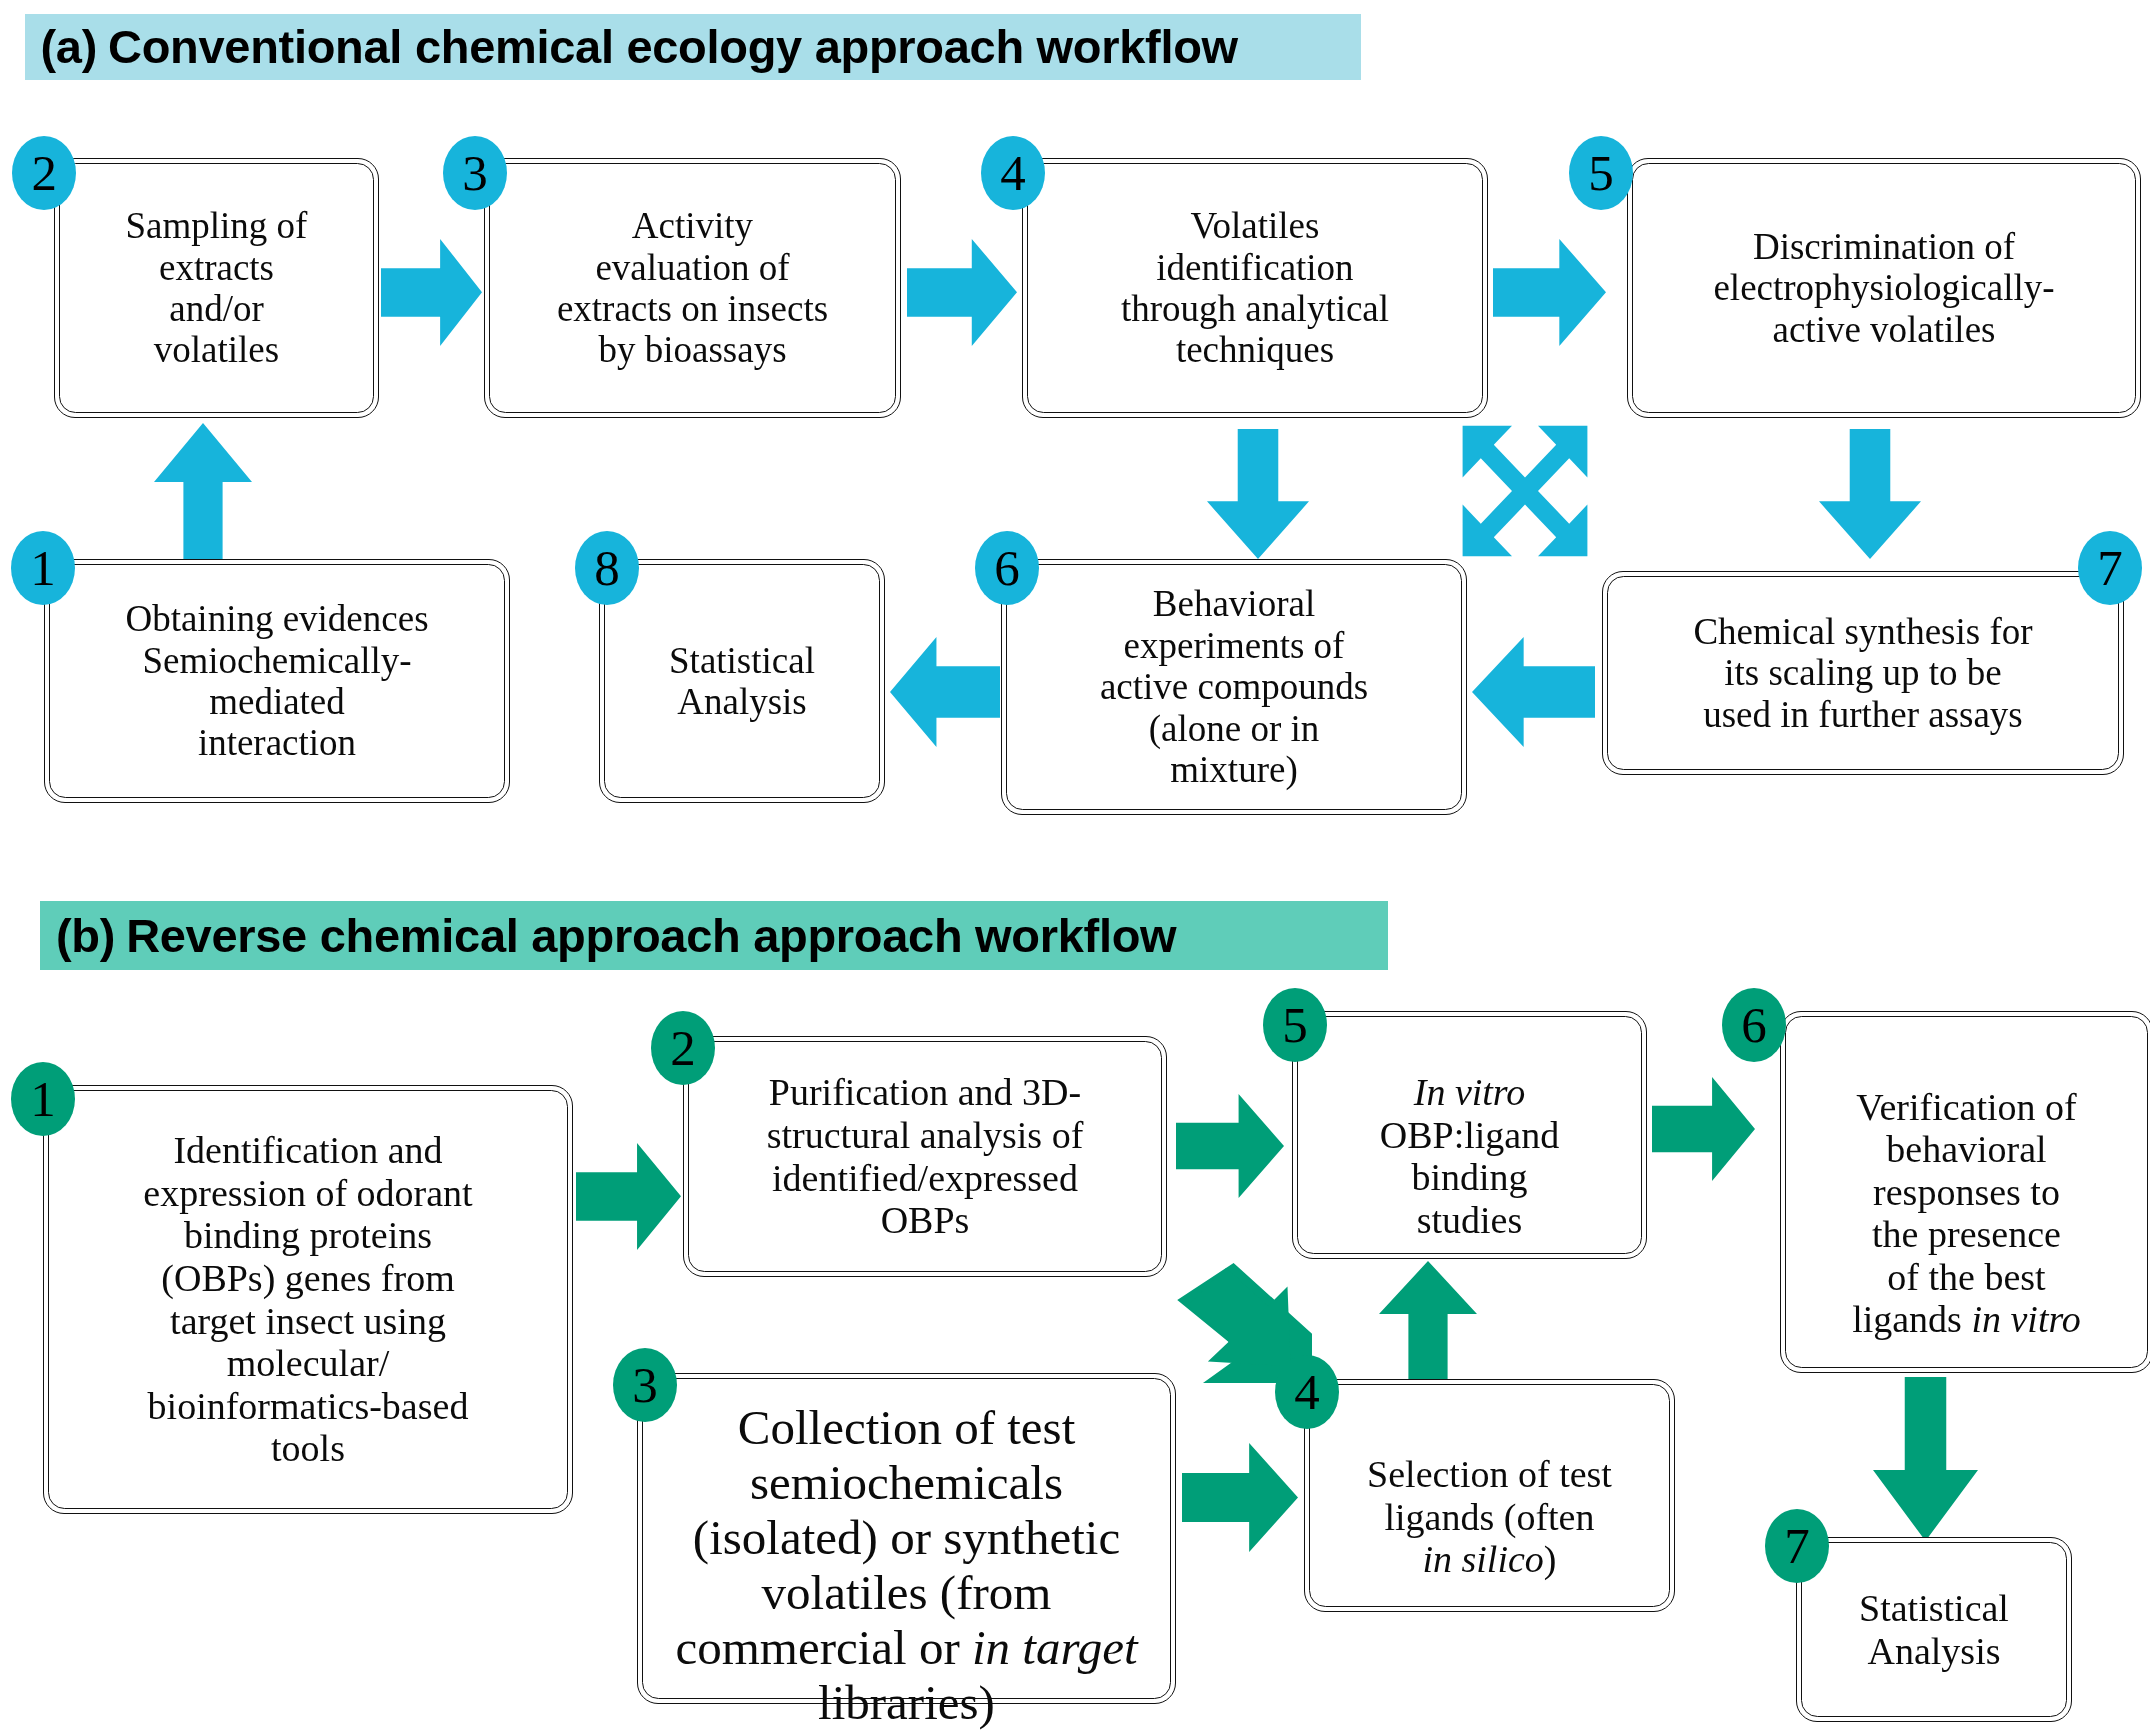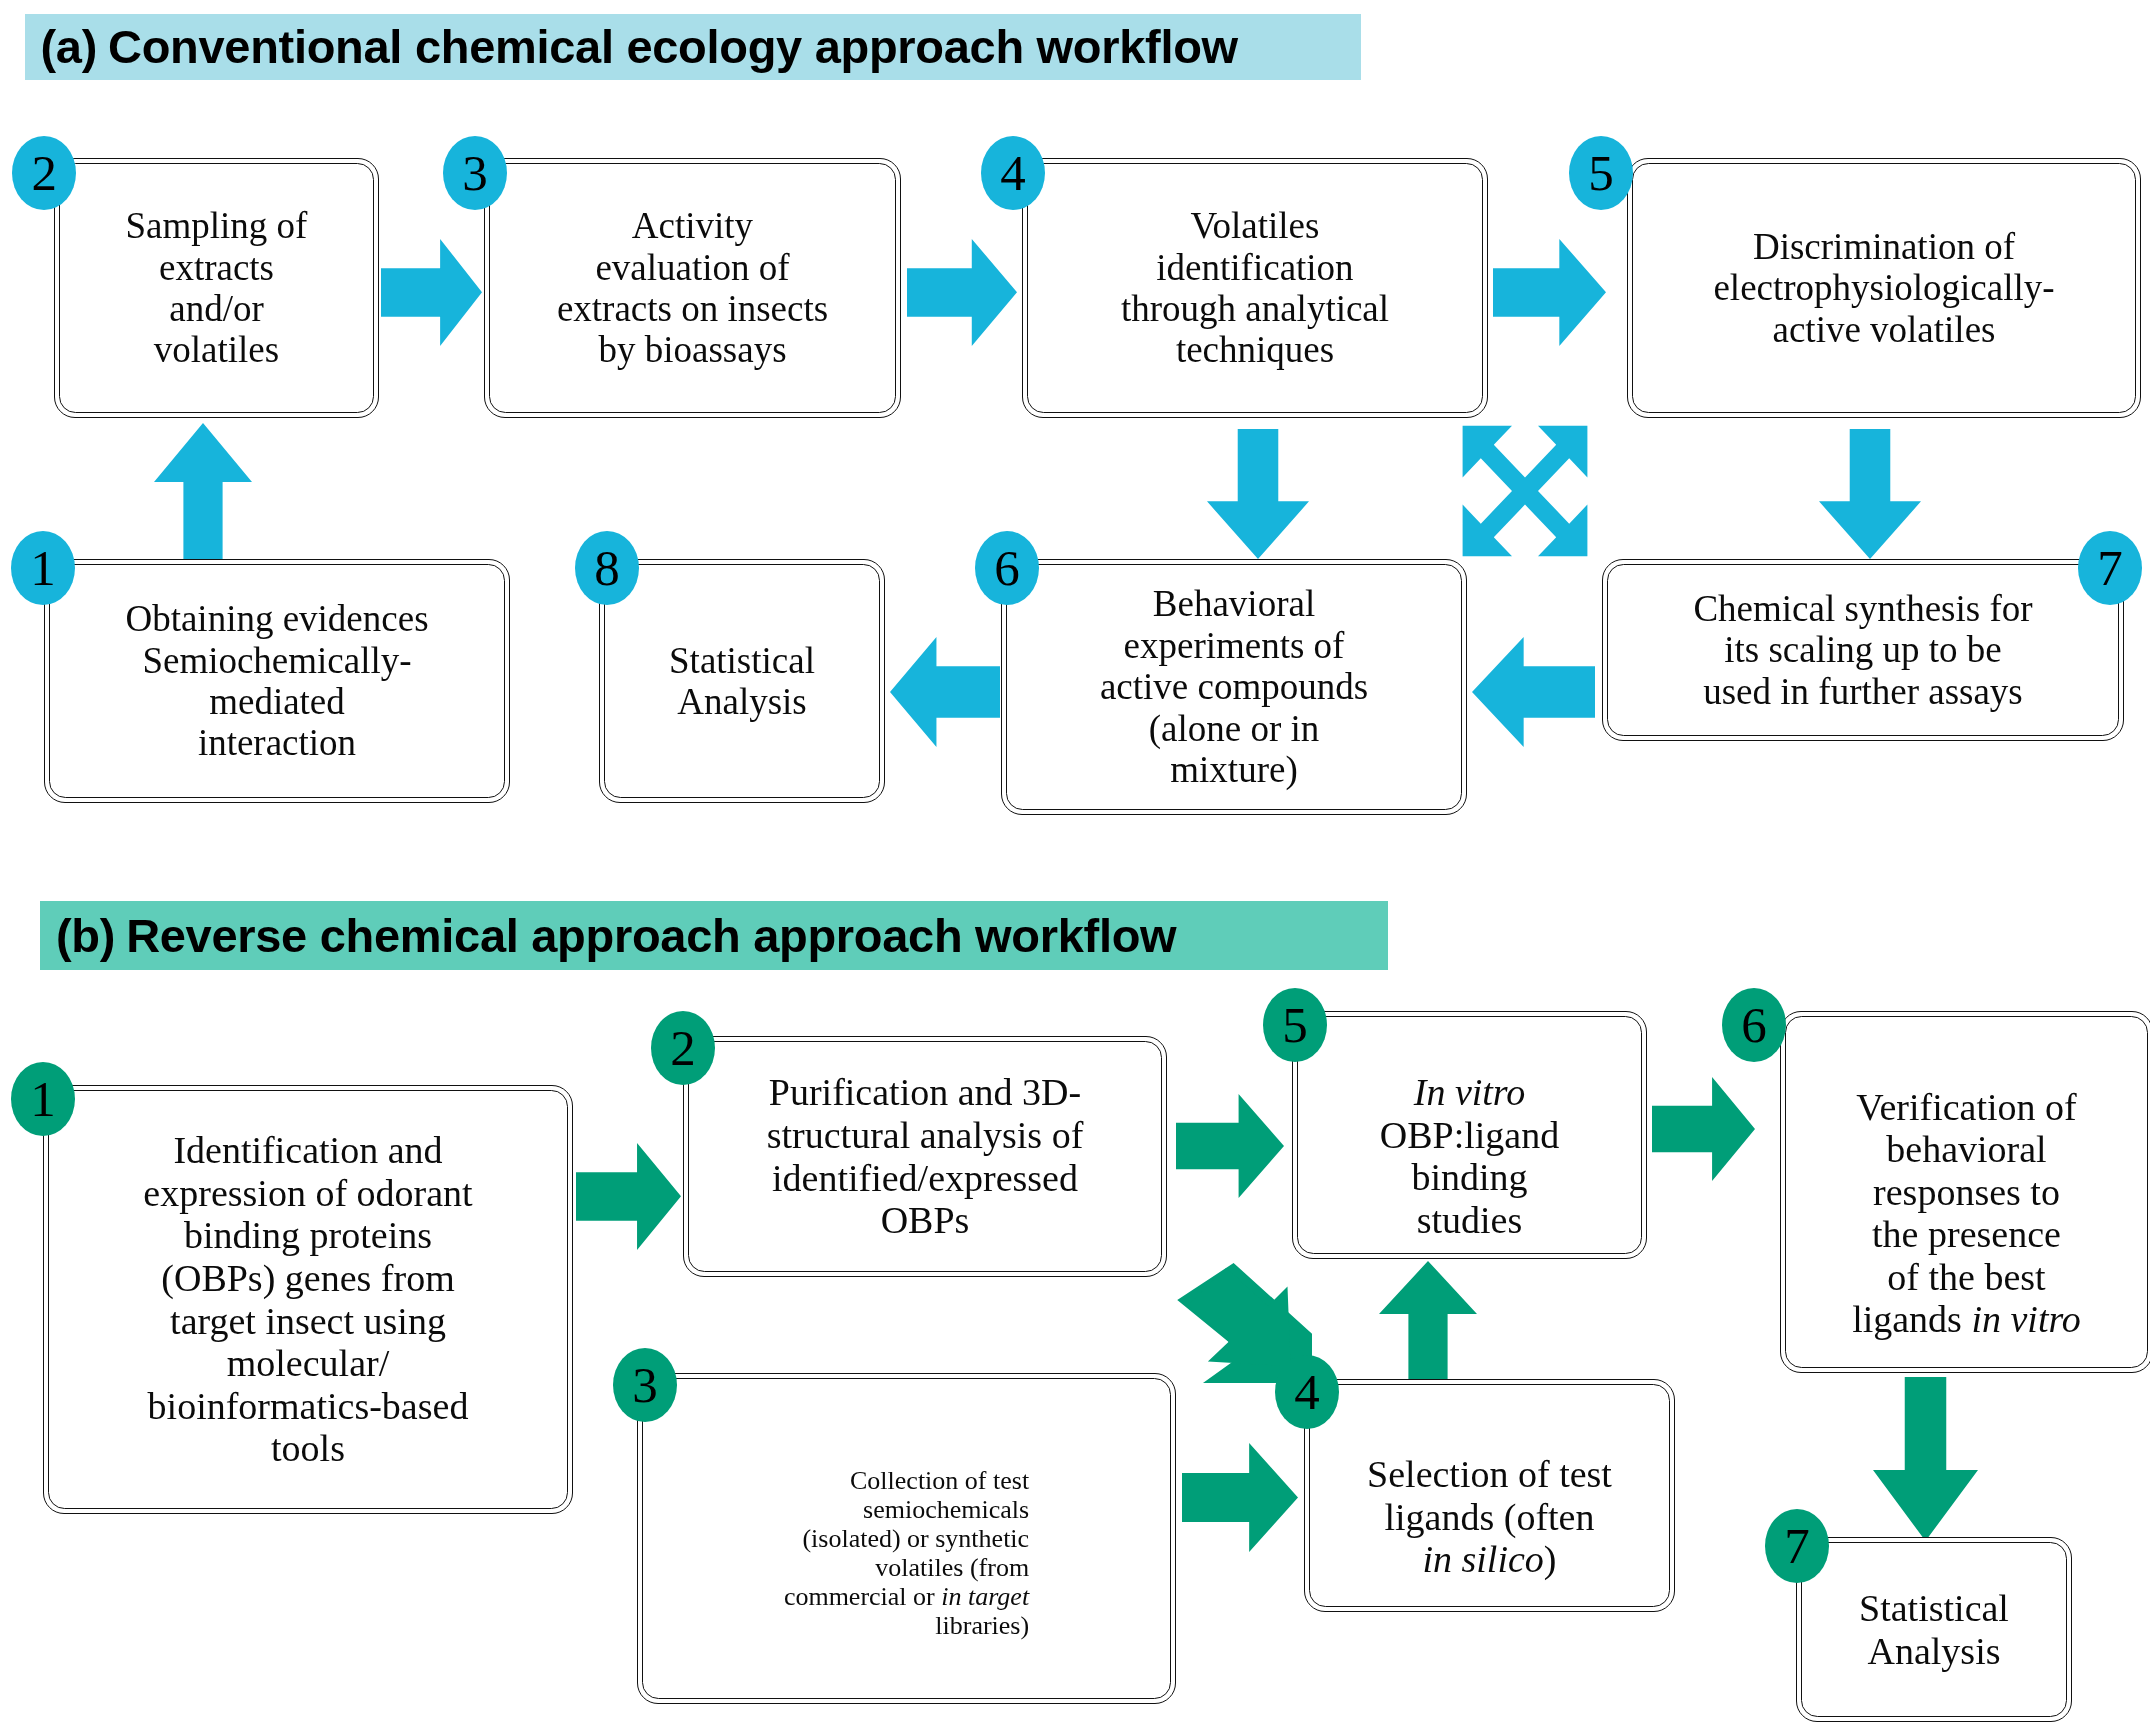--- a/index.html
+++ b/index.html
@@ -173,21 +173,21 @@
     <span class="txt">Behavioral
 experiments of
 active compounds
 (alone or in
 mixture)</span>
   </div>
   <div class="badge cyan" style="left: 975px; top: 531px; background: rgb(23, 180, 219);">
     <span>6</span>
   </div>
 
-  <div class="box" style="left:1602px; top:559px; width:522px; height:182px; font-size:37px;">
+  <div class="box" style="left:1602px; top:571px; width:522px; height:204px; font-size:37px;">
     <span class="txt">Chemical synthesis for
 its scaling up to be
 used in further assays</span>
   </div>
   <div class="badge cyan" style="left: 2078px; top: 531px; background: rgb(23, 180, 219);">
     <span>7</span>
   </div>
 
   <div class="arrow" style="left:381px; top:239px; width:101px; height:107px;">
     <svg viewBox="0 0 164 175" preserveAspectRatio="none">
@@ -265,21 +265,21 @@
   <div class="box" style="left:683px; top:1036px; width:484px; height:241px; font-size:38px;">
     <span class="txt">Purification and 3D-
 structural analysis of
 identified/expressed
 OBPs</span>
   </div>
   <div class="badge green" style="left: 651px; top: 1011px; background: rgb(0, 158, 120);">
     <span>2</span>
   </div>
 
-  <div class="box" style="left:637px; top:1373px; width:539px; height:331px; font-size:26px;text-align:right;">
+  <div class="box" style="left:637px; top:1373px; width:539px; height:331px; font-size:49px;">
     <span class="txt">
       <span>Collection of test
 semiochemicals
 (isolated) or synthetic
 volatiles (from
 commercial or <i class="it">in target</i>
 libraries)</span>
     </span>
   </div>
   <div class="badge green" style="left: 613px; top: 1348px; background: rgb(0, 158, 120);">

